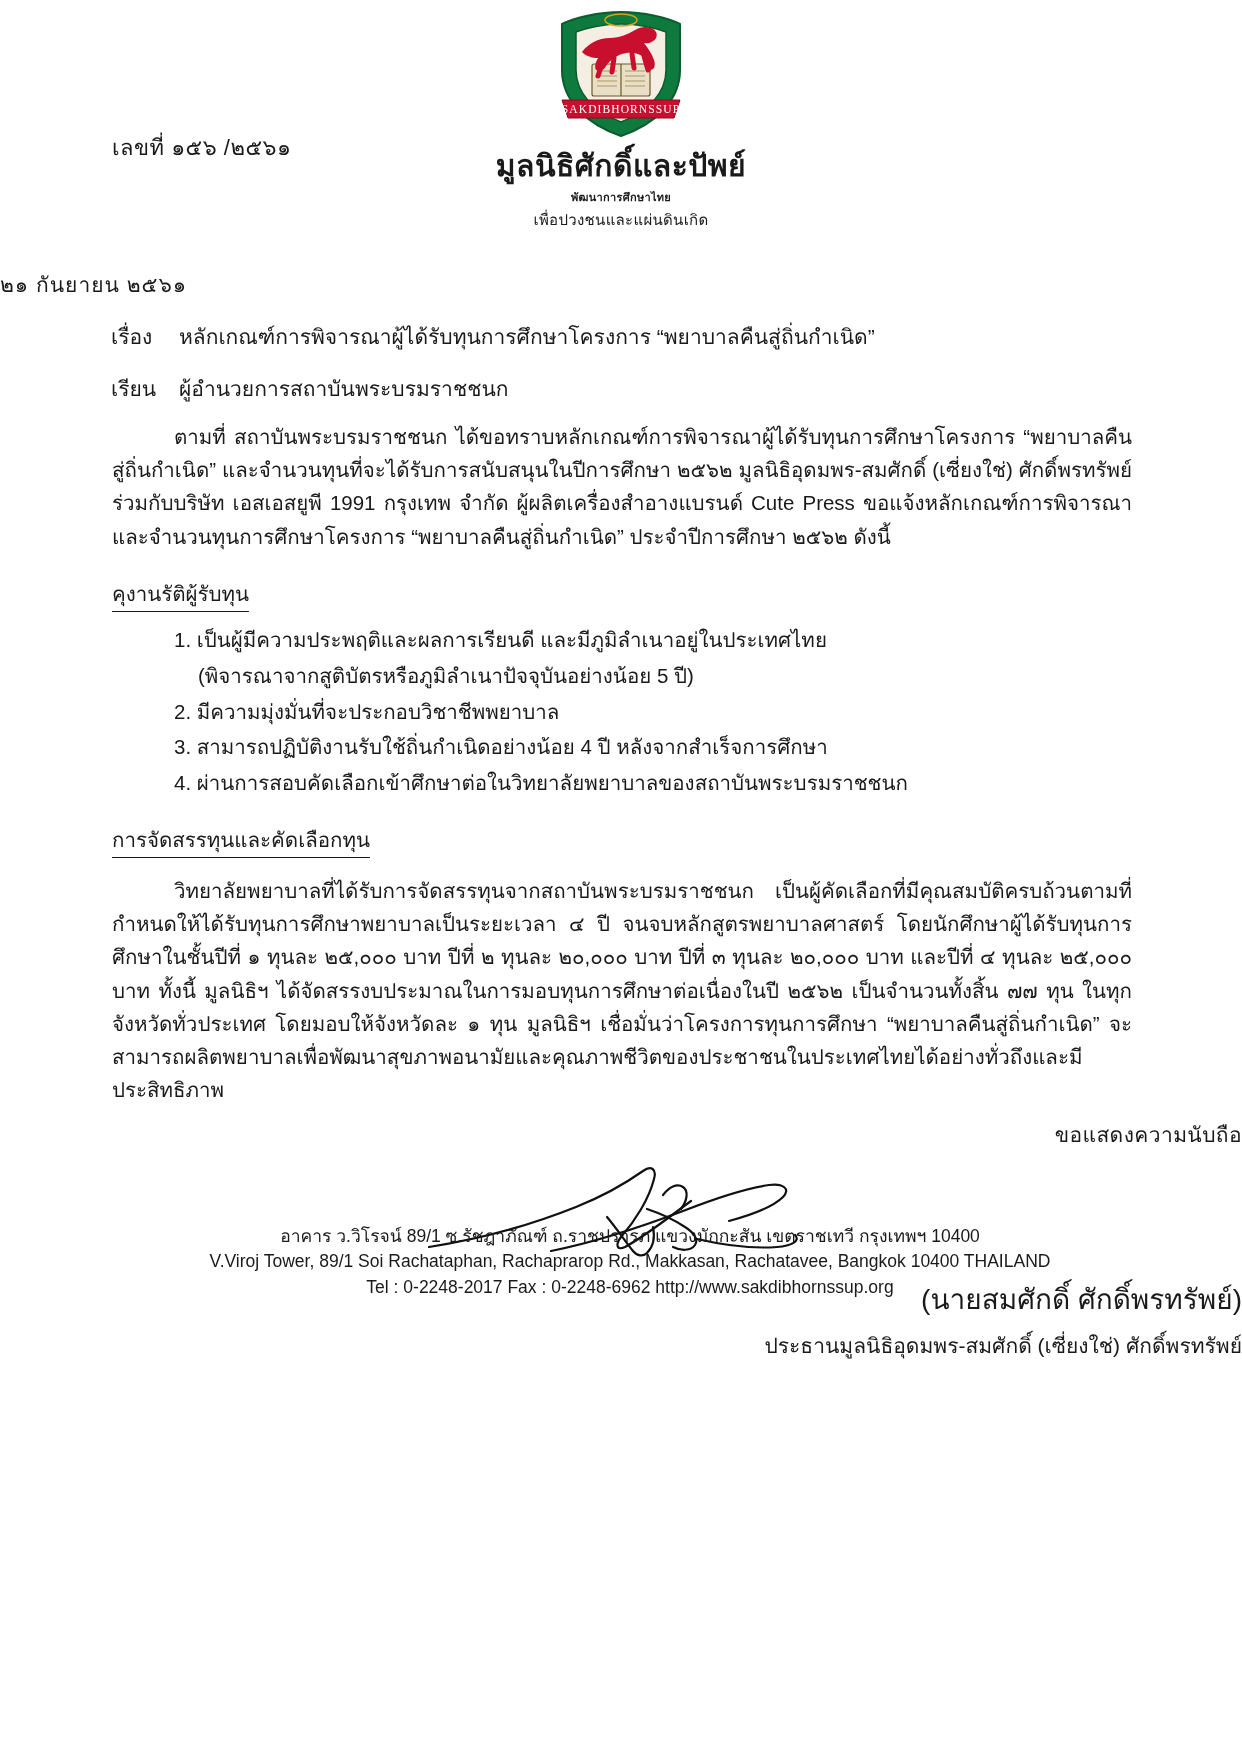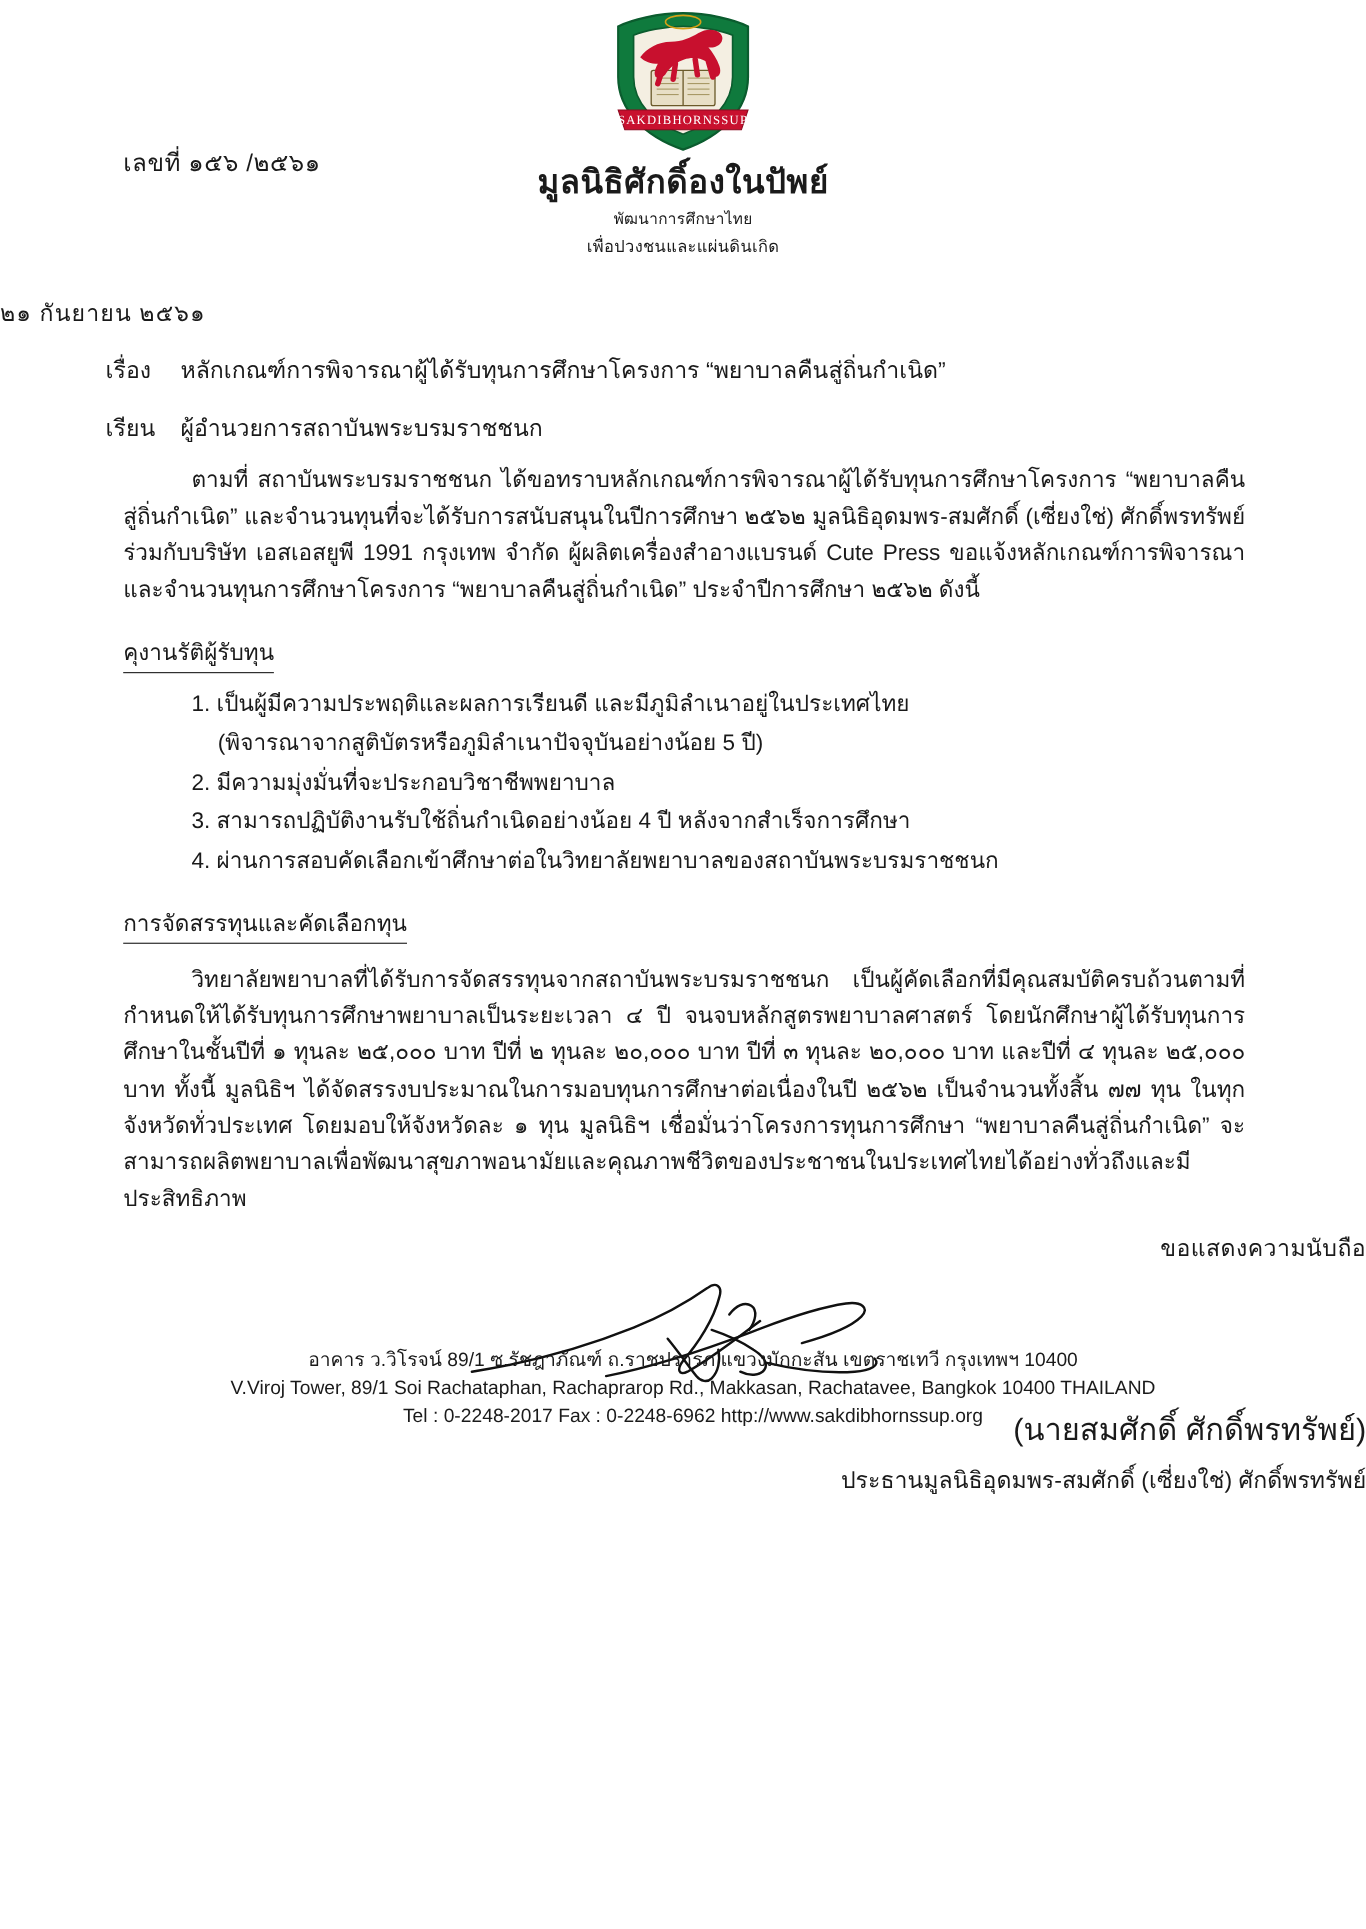--- a/index.html
+++ b/index.html
@@ -56,23 +56,24 @@
     top: 148px;
     text-align: center;
   }
   .org-name {
     font-size: 30px;
     font-weight: bold;
     letter-spacing: 0.5px;
     line-height: 1.2;
   }
   .org-sub1 {
-    font-size: 14px;
+    font-size: 11px;
     margin-top: 4px;
     letter-spacing: 0.3px;
+    font-weight: bold;
   }
   .org-sub2 {
     font-size: 15px;
     margin-top: 2px;
     letter-spacing: 0.3px;
   }
 
   
   .doc-date {
     position: absolute;
@@ -81,21 +82,21 @@
     top: 268px;
     text-align: left;
     font-size: 21px;
     letter-spacing: 1px;
   }
 
   
   .field-row {
     position: absolute;
     font-size: 21px;
-    left: 96px;
+    left: 111px;
     white-space: nowrap;
   }
   .field-row .lbl {
     display: inline-block;
     width: 68px;
   }
   .row-subject { top: 320px; }
   .row-to { top: 372px; }
 
   
@@ -206,21 +207,21 @@
         <text x="85" y="105" font-family="'Liberation Serif', serif" font-size="11.5" fill="#ffffff" text-anchor="middle" letter-spacing="1.1">SAKDIBHORNSSUP</text>
 
         <ellipse cx="85" cy="12" rx="16" ry="6" fill="none" stroke="#d4a017" stroke-width="1.5"></ellipse>
       </svg>
     </div>
   </div>
 
   <div class="doc-number">เลขที่ ๑๕๖ /๒๕๖๑</div>
 
   <div class="org-block">
-    <div class="org-name">มูลนิธิศักดิ์องในปัพย์</div>
+    <div class="org-name">มูลนิธิศักดิ์และปัพย์</div>
     <div class="org-sub1">พัฒนาการศึกษาไทย</div>
     <div class="org-sub2">เพื่อปวงชนและแผ่นดินเกิด</div>
   </div>
 
   <div class="doc-date">๒๑   กันยายน  ๒๕๖๑</div>
 
   <div class="field-row row-subject">
     <span class="lbl">เรื่อง</span><span>หลักเกณฑ์การพิจารณาผู้ได้รับทุนการศึกษาโครงการ “พยาบาลคืนสู่ถิ่นกำเนิด”</span>
   </div>
 

